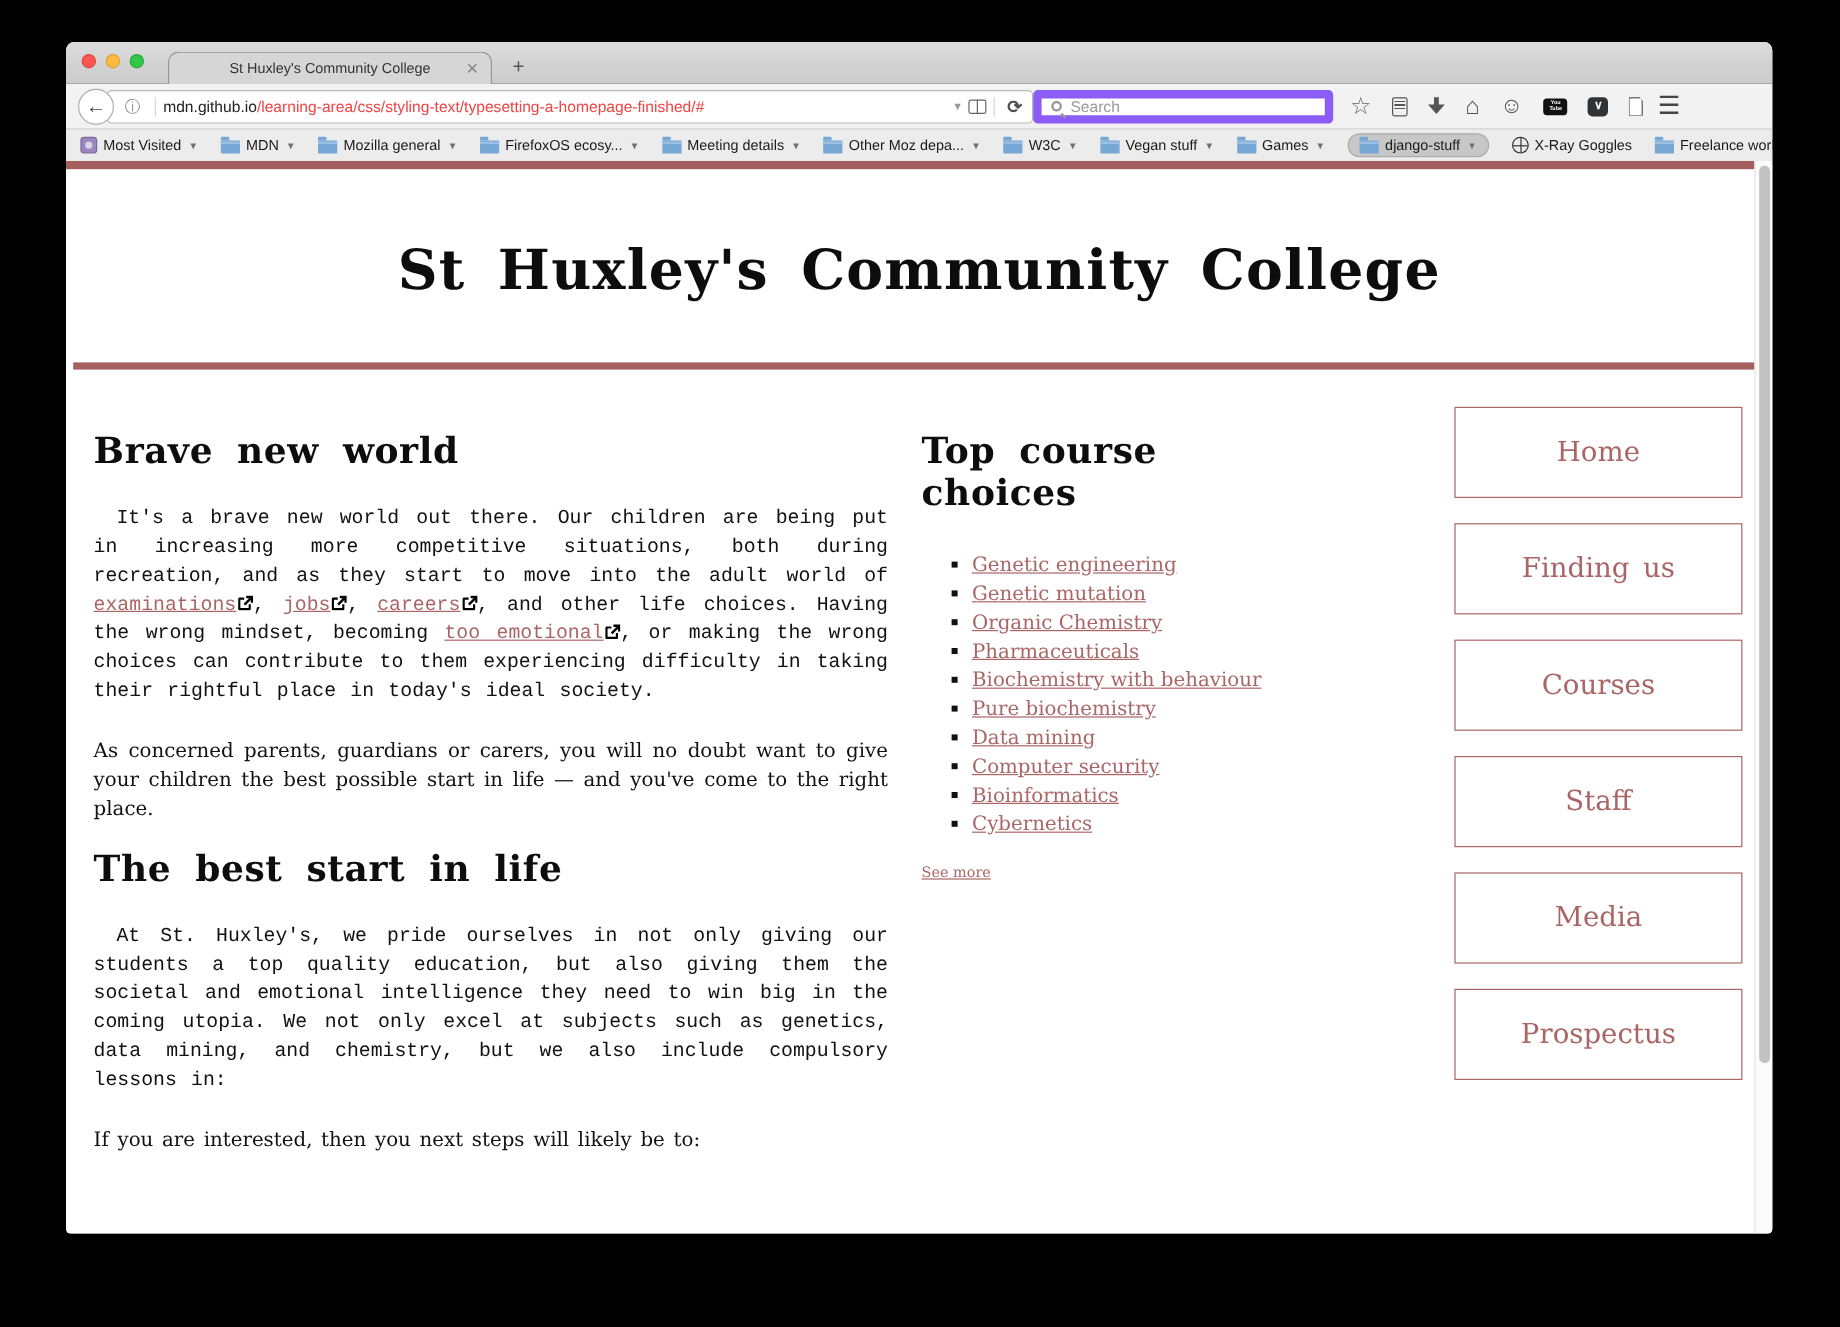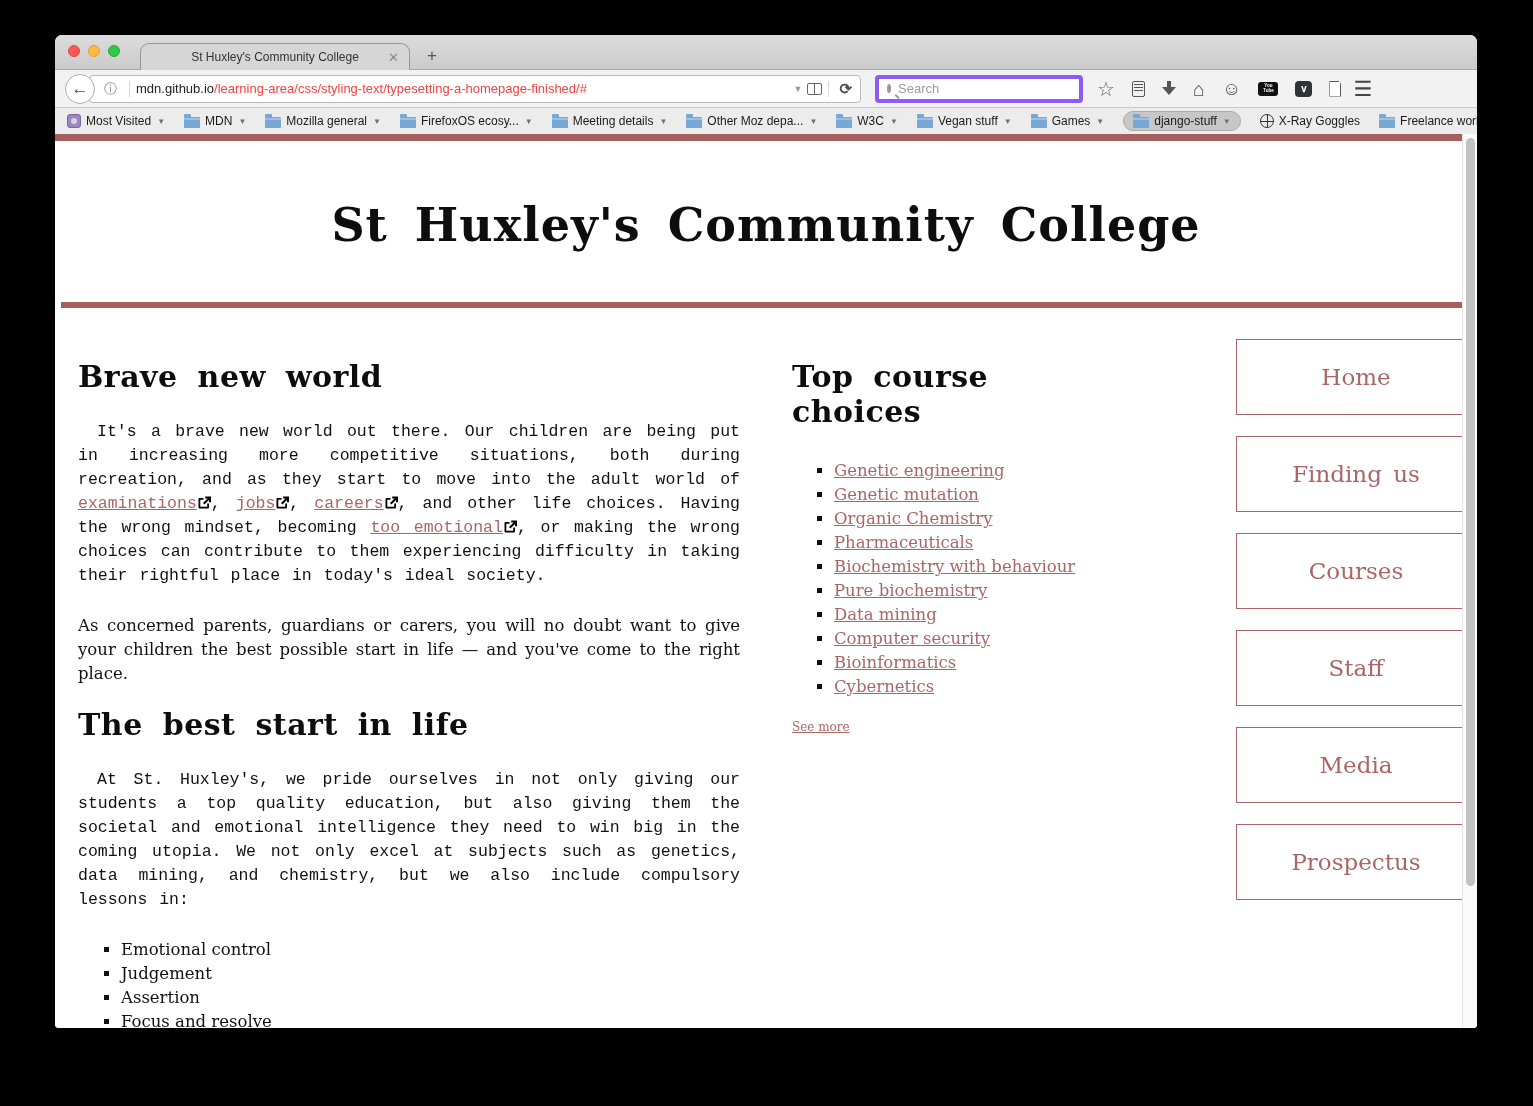--- a/index.html
+++ b/index.html
@@ -31,21 +31,21 @@
             border-radius:4px; display:flex; align-items:center; padding:0 8px 0 14px; }
   .info-i { color:#8a8a8a; font-size:13px; margin-right:6px; }
   .vsep { width:1px; height:16px; background:#d8d8d8; margin:0 6px; }
   .url-text { font-size:13px; white-space:nowrap; overflow:hidden; flex:1; }
   .url-domain { color:#222; }
   .url-path { color:#ef4444; }
   .url-drop { color:#9a9a9a; font-size:9px; margin:0 5px; }
   .reader-icon { width:15px; height:12px; border:1px solid #666; border-radius:2px; position:relative; }
   .reader-icon::after { content:""; position:absolute; left:6px; top:-1px; bottom:-1px; width:1px; background:#666; }
   .reload { color:#4f4f4f; font-size:15px; font-weight:bold; margin-left:4px; }
-  .searchbar { margin-left:14px; width:208px; height:28px; background:#fff; border:4px solid #8b5cf6;
+  .searchbar { width:250px; height:28px; background:#fff; border:7px solid #8b5cf6;
                border-radius:4px; display:flex; align-items:center; padding:0 8px; }
   .mag { width:9px; height:9px; border:2px solid #9a9a9a; border-radius:50%; position:relative; margin-right:7px; }
   .mag::after { content:""; position:absolute; left:7px; top:8px; width:5px; height:2px; background:#9a9a9a;
                 transform:rotate(45deg); transform-origin:0 0; }
   .search-input { border:none; outline:none; font-size:13px; color:#444; width:190px; background:transparent;
                   font-family:"Liberation Sans", sans-serif; }
   .search-input::placeholder { color:#9a9a9a; }
   .tb-icons { display:flex; align-items:center; margin-left:14px; gap:17px; color:#5a5a5a; }
   .tb-ic { font-size:18px; line-height:1; display:flex; align-items:center; justify-content:center; }
   .star { font-size:20px; color:#666; }
@@ -87,21 +87,21 @@
 
   
   .page { position:relative; height:894px; background:#fff; overflow:hidden;
           font-family:"DejaVu Serif", serif; color:#111; }
   .page-topbar { height:7px; background:#a65f5f; }
   .site-title { font-size:46px; font-weight:bold; text-align:center; margin-top:57px;
                 letter-spacing:1px; word-spacing:10px; color:#0d0d0d; }
   .red-hr { height:6px; background:#a65f5f; border:none; margin:50px 6px 0 6px; }
   .columns { display:flex; padding:30px 0 0 23px; }
   .col-left { width:662px; }
-  .col-mid { width:312px; margin-left:52px; }
+  .col-mid { width:312px; margin-left:28px; }
   .col-right { width:240px; margin-left:108px; padding-top:1px; }
   h2.sec { font-size:30px; font-weight:bold; letter-spacing:0.5px; word-spacing:9px; margin-top:21px;
            color:#0d0d0d; }
   .col-left p { font-size:16.5px; line-height:24px; text-align:justify; word-spacing:2px;
                 margin-top:26px; }
   .col-left p.indent { text-indent:19px;font-family:Liberation Mono, monospace; }
   a.rlink { color:#a66; text-decoration:underline; }
   .ext { width:13px; height:13px; display:inline-block; vertical-align:-1px; margin-left:1px; }
   ul.square { list-style:square; padding-left:43px; margin-top:26px; font-size:16.5px; line-height:24px; }
   .course-list { list-style:square; padding-left:42px; margin-top:30px; font-size:16.5px; line-height:24px; }
@@ -259,26 +259,20 @@
               <path fill="#000" d="M5.5 2H1.8C1 2 .5 2.5.5 3.3v7.9c0 .8.5 1.3 1.3 1.3h7.9c.8 0 1.3-.5 1.3-1.3V7.5H9.2v3.2H2.3V3.8h3.2V2z"></path>
               <path fill="#000" d="M7.2.5v2h2.4L5 7.1l1.4 1.4 4.6-4.6v2.4h2V.5z"></path>
             </svg><span>, and other life choices. Having the wrong mindset, becoming </span><a class="rlink">too emotional</a><svg class="ext" viewBox="0 0 13 13">
               <path fill="#000" d="M5.5 2H1.8C1 2 .5 2.5.5 3.3v7.9c0 .8.5 1.3 1.3 1.3h7.9c.8 0 1.3-.5 1.3-1.3V7.5H9.2v3.2H2.3V3.8h3.2V2z"></path>
               <path fill="#000" d="M7.2.5v2h2.4L5 7.1l1.4 1.4 4.6-4.6v2.4h2V.5z"></path>
             </svg><span>, or making the wrong choices can contribute to them experiencing difficulty in taking their rightful place in today's ideal society.</span></p>
         <p>As concerned parents, guardians or carers, you will no doubt want to give your children the best possible start in life — and you've come to the right place.</p>
 
         <h2 class="sec">The best start in life</h2>
         <p class="indent">At St. Huxley's, we pride ourselves in not only giving our students a top quality education, but also giving them the societal and emotional intelligence they need to win big in the coming utopia. We not only excel at subjects such as genetics, data mining, and chemistry, but we also include compulsory lessons in:</p>
-        <ul class="square">
-          <li>Emotional control</li>
-          <li>Judgement</li>
-          <li>Assertion</li>
-          <li>Focus and resolve</li>
-        </ul>
         <p>If you are interested, then you next steps will likely be to:</p>
 
       </div>
 
       <div class="col-mid">
         <h2 class="sec">Top course choices</h2>
         <ul class="course-list">
           <li><a class="rlink">Genetic engineering</a></li>
           <li><a class="rlink">Genetic mutation</a></li>
           <li><a class="rlink">Organic Chemistry</a></li>

